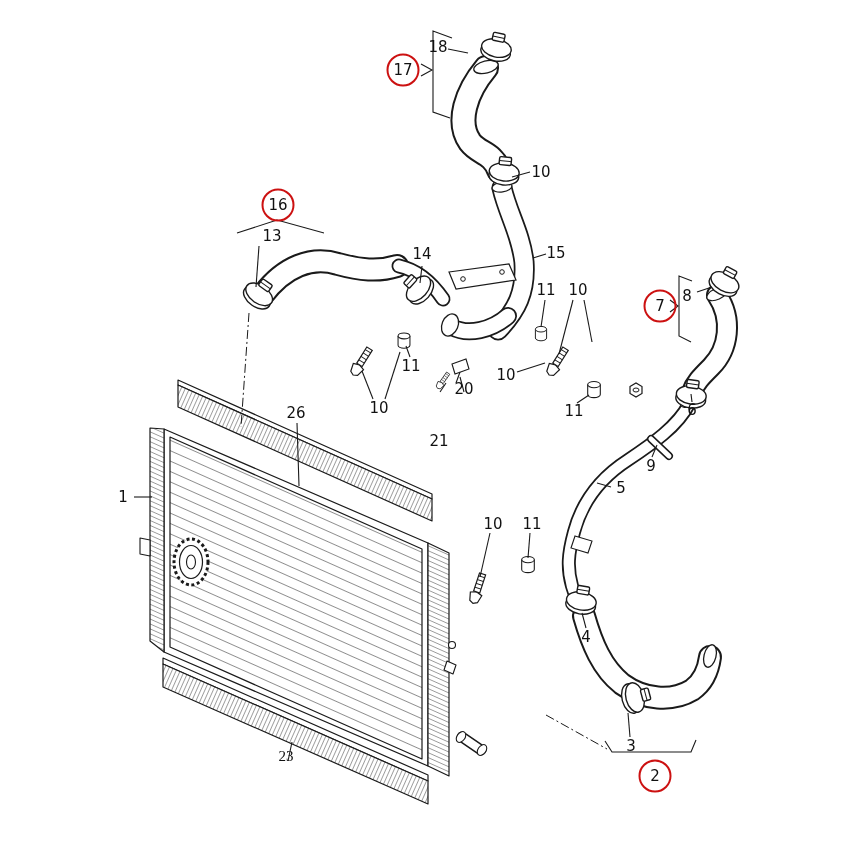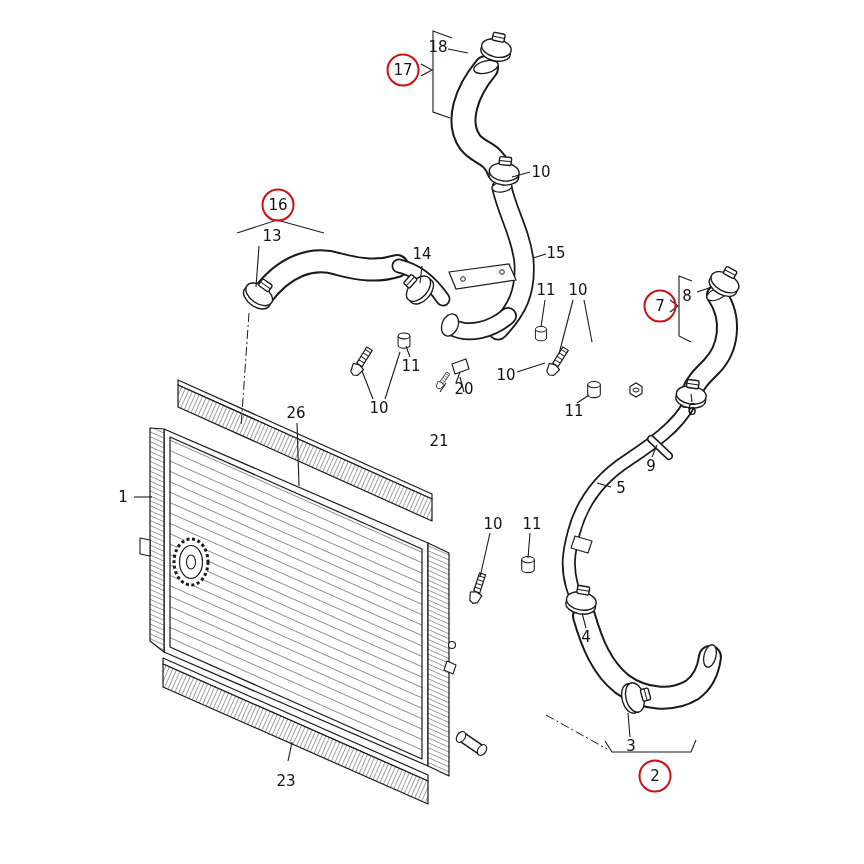--- a/index.html
+++ b/index.html
@@ -256,15 +256,15 @@
       <div class="part-label" style="left: 506px; top: 375px;">10</div>
       <div class="part-label" style="left: 574px; top: 411px;">11</div>
       <div class="part-label" style="left: 651px; top: 466px;">9</div>
       <div class="part-label" style="left: 621px; top: 488px;">5</div>
       <div class="part-label" style="left: 123px; top: 497px;">1</div>
       <div class="part-label" style="left: 493px; top: 524px;">10</div>
       <div class="part-label" style="left: 532px; top: 524px;">11</div>
       <div class="part-label" style="left: 586px; top: 637px;">4</div>
       <div class="part-label" style="left: 631px; top: 746px;">3</div>
       <div class="part-label circled" style="left: 655px; top: 776px;">2</div>
-      <div class="part-label" style="left: 286px; top: 781px;">23</div>
+      <div class="part-label" style="left: 286px; top: 756px; font-family: Liberation Serif, serif;">23</div>
     </div>
 </div>
 
 </body></html>

